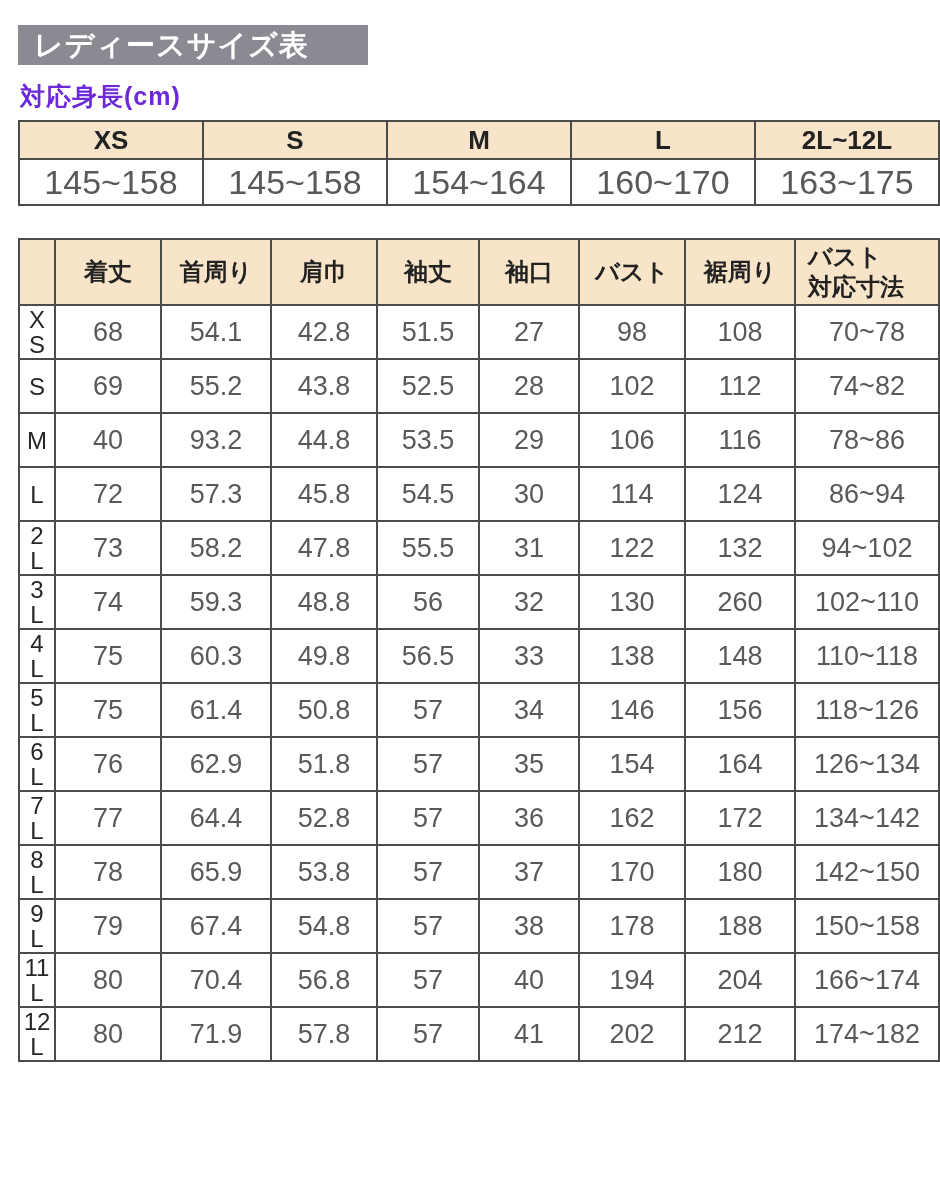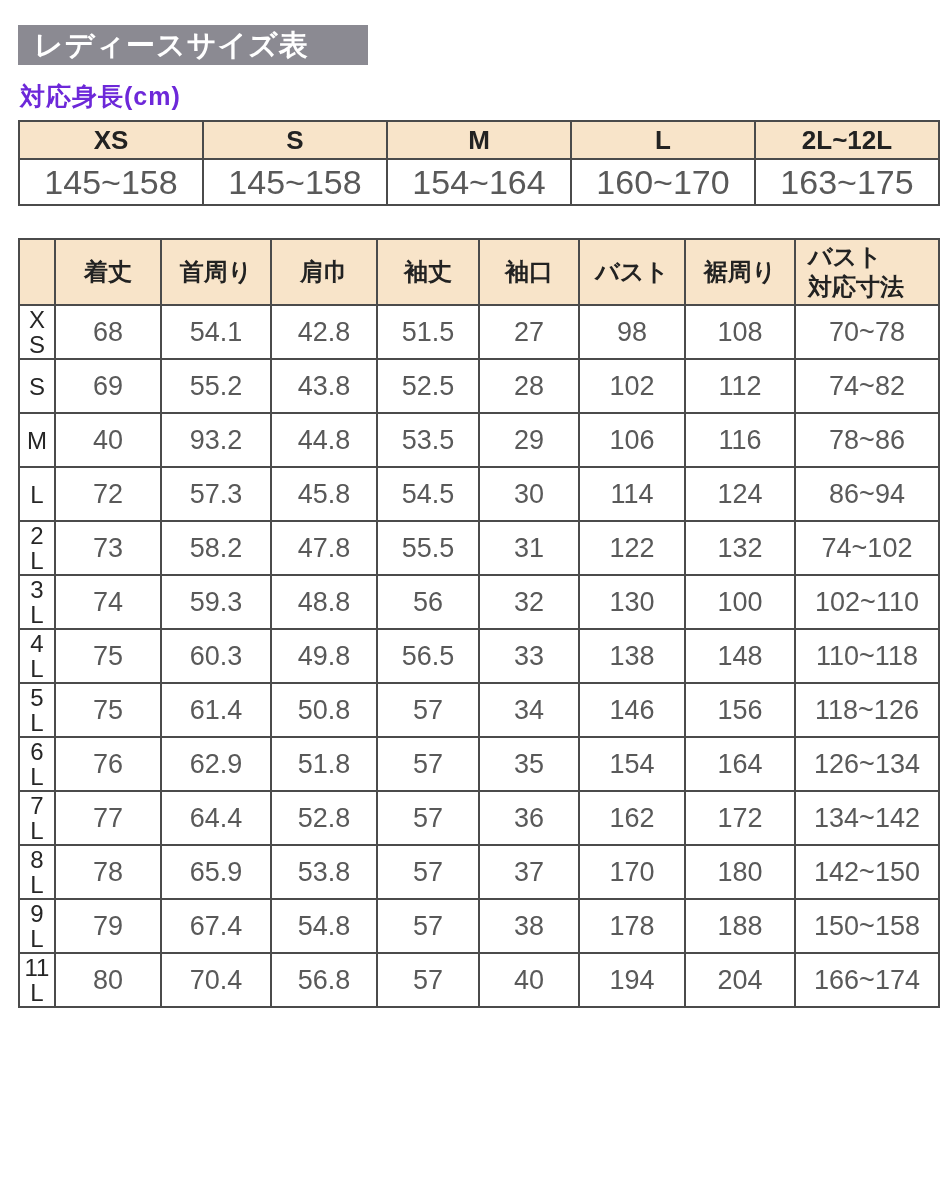--- a/index.html
+++ b/index.html
@@ -166,32 +166,32 @@
         <tr>
           <th class="size-cell">2
 L</th>
           <td>73</td>
           <td>58.2</td>
           <td>47.8</td>
           <td>55.5</td>
           <td>31</td>
           <td>122</td>
           <td>132</td>
-          <td>74~102</td>
+          <td>94~102</td>
         </tr>
         <tr>
           <th class="size-cell">3
 L</th>
           <td>74</td>
           <td>59.3</td>
           <td>48.8</td>
           <td>56</td>
           <td>32</td>
           <td>130</td>
-          <td>100</td>
+          <td>260</td>
           <td>102~110</td>
         </tr>
         <tr>
           <th class="size-cell">4
 L</th>
           <td>75</td>
           <td>60.3</td>
           <td>49.8</td>
           <td>56.5</td>
           <td>33</td>
@@ -264,16 +264,28 @@
 L</th>
           <td>80</td>
           <td>70.4</td>
           <td>56.8</td>
           <td>57</td>
           <td>40</td>
           <td>194</td>
           <td>204</td>
           <td>166~174</td>
         </tr>
+        <tr>
+          <th class="size-cell">12
+L</th>
+          <td>80</td>
+          <td>71.9</td>
+          <td>57.8</td>
+          <td>57</td>
+          <td>41</td>
+          <td>202</td>
+          <td>212</td>
+          <td>174~182</td>
+        </tr>
       </tbody>
   </table>
 
 </div>
 
 </body></html>

